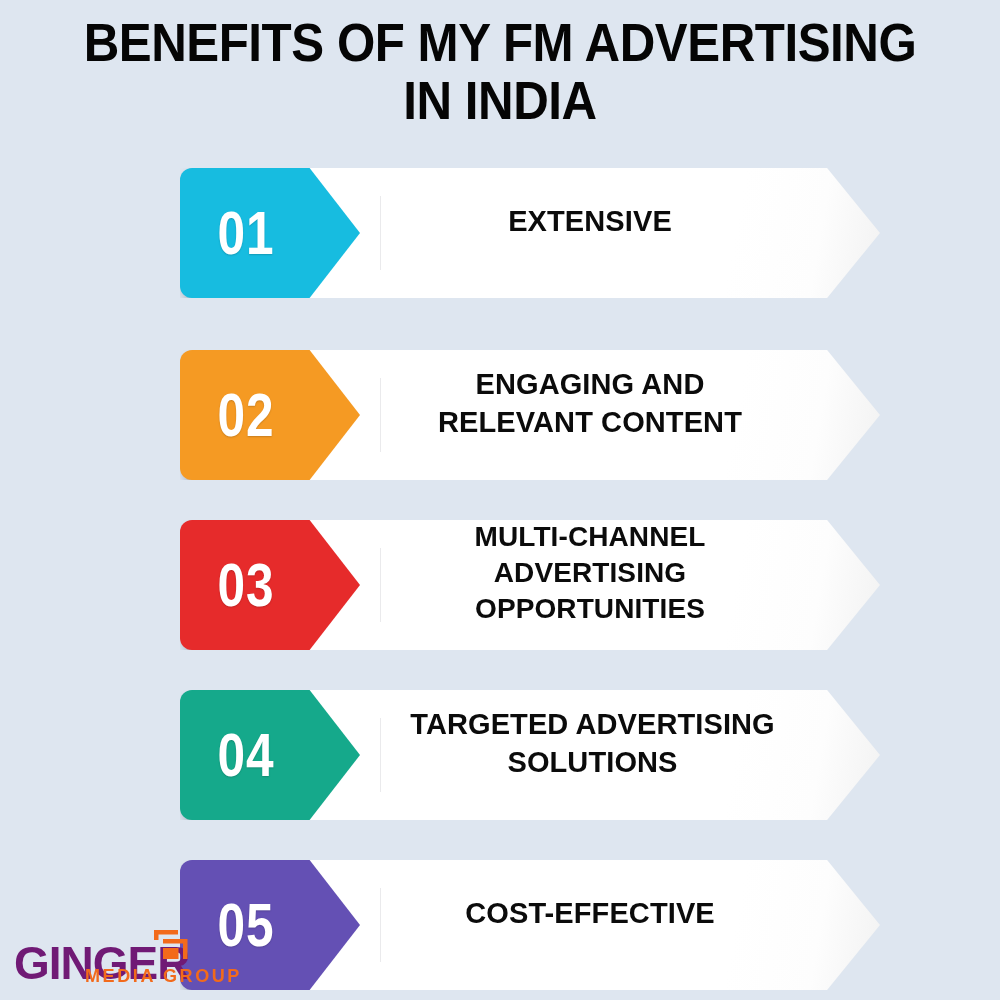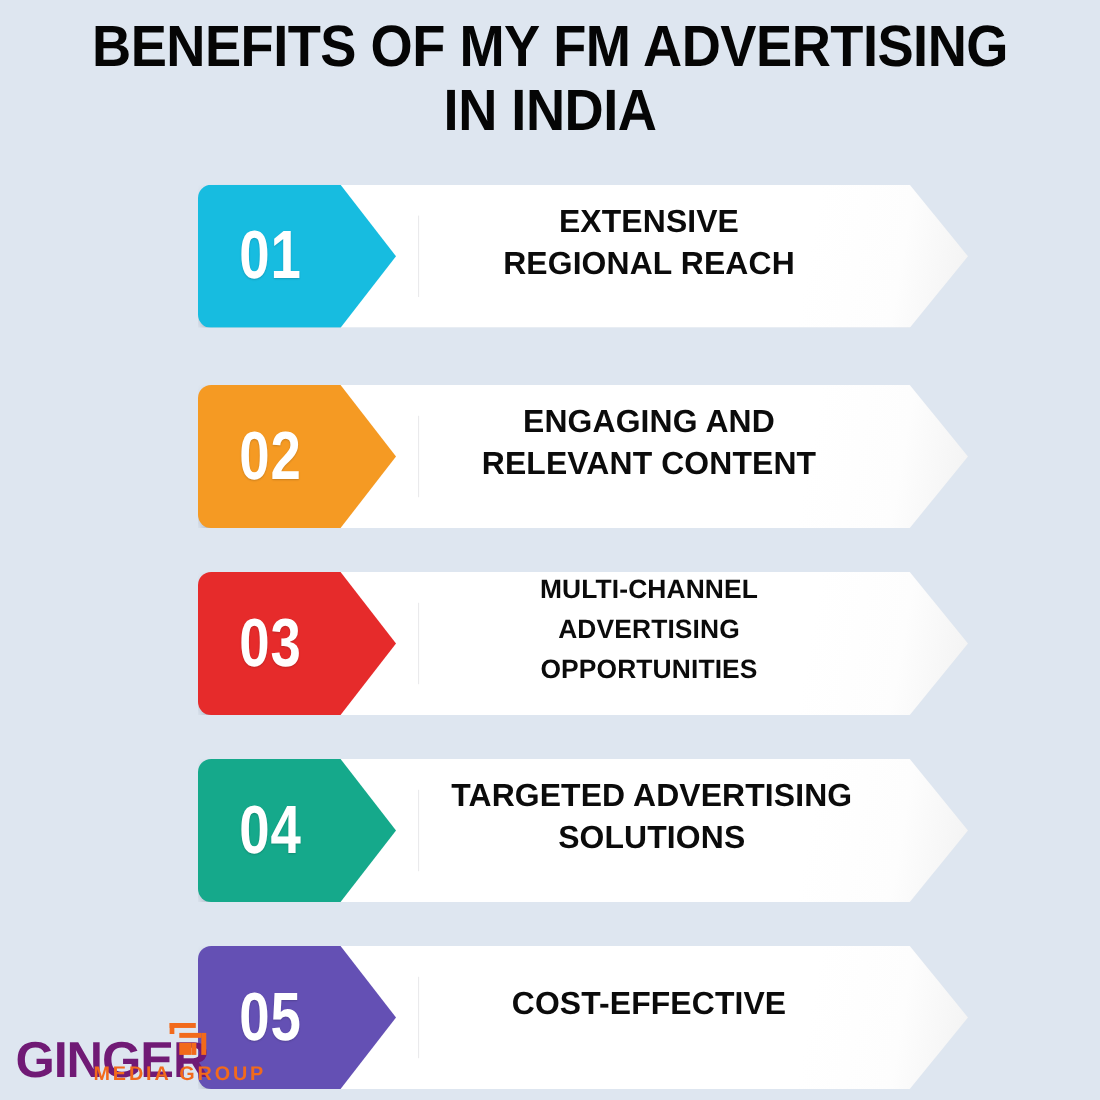--- a/index.html
+++ b/index.html
@@ -129,21 +129,21 @@
     justify-content: center;
     text-align: center;
     font-family: "Liberation Sans", sans-serif;
     font-weight: bold;
     font-size: 29px;
     line-height: 38px;
     color: #0b0b0b;
     letter-spacing: 0.1px;
   }
   .label.three-line {
-    font-size: 24px;
+    font-size: 28px;
     line-height: 36px;
   }
   .label-line { white-space: nowrap; display: block; }
 
   
   .logo {
     position: absolute;
     left: 14px;
     bottom: 14px;
     width: 230px;
@@ -191,21 +191,20 @@
 
   <div class="row" style="top:168px;">
     <div class="banner"></div>
     <div class="banner-inner-line"></div>
     <div class="badge">
       <div class="badge-round" style="background:#17bce0"></div>
     </div>
     <div class="badge-num">01</div>
     <div class="label">
       <span class="label-line">EXTENSIVE</span>
-      <span class="label-line">REGIONAL REACH</span>
     </div>
   </div>
 
   <div class="row" style="top:350px;">
     <div class="banner"></div>
     <div class="banner-inner-line"></div>
     <div class="badge">
       <div class="badge-round" style="background:#f59a23"></div>
     </div>
     <div class="badge-num">02</div>

